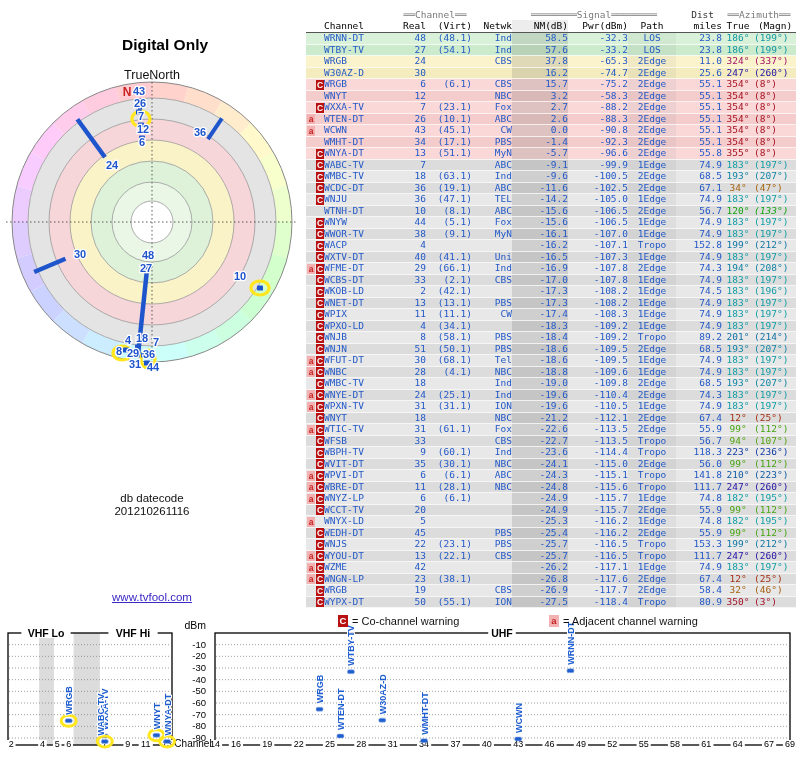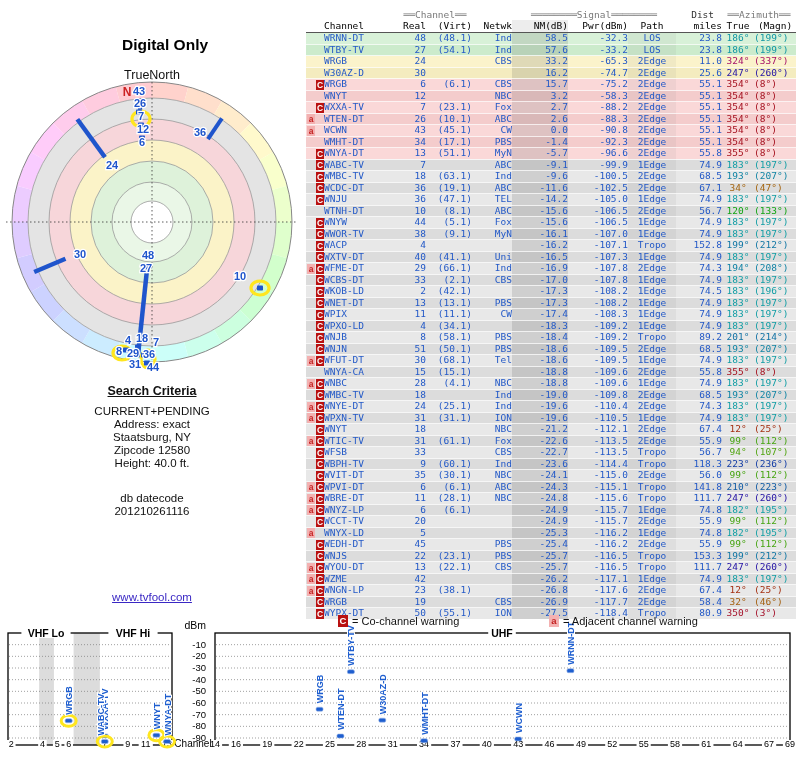--- a/index.html
+++ b/index.html
@@ -130,28 +130,20 @@
         <text x="119" y="291" text-anchor="middle" font-size="11" font-weight="bold" fill="#1f55cc" stroke="#fff" stroke-width="2.5" paint-order="stroke" font-family="&quot;Liberation Sans&quot;,sans-serif">8</text>
         <text x="133" y="293" text-anchor="middle" font-size="11" font-weight="bold" fill="#1f55cc" stroke="#fff" stroke-width="2.5" paint-order="stroke" font-family="&quot;Liberation Sans&quot;,sans-serif">29</text>
         <text x="135" y="304" text-anchor="middle" font-size="11" font-weight="bold" fill="#1f55cc" stroke="#fff" stroke-width="2.5" paint-order="stroke" font-family="&quot;Liberation Sans&quot;,sans-serif">31</text>
         <text x="149" y="294" text-anchor="middle" font-size="11" font-weight="bold" fill="#1f55cc" stroke="#fff" stroke-width="2.5" paint-order="stroke" font-family="&quot;Liberation Sans&quot;,sans-serif">36</text>
         <text x="153" y="307" text-anchor="middle" font-size="11" font-weight="bold" fill="#1f55cc" stroke="#fff" stroke-width="2.5" paint-order="stroke" font-family="&quot;Liberation Sans&quot;,sans-serif">44</text>
       </g>
       <text x="152" y="15" text-anchor="middle" font-size="12.5" fill="#111" font-family="&quot;Liberation Sans&quot;,sans-serif">TrueNorth</text>
       <text x="127" y="32" text-anchor="middle" font-size="12" font-weight="bold" fill="#cc2222" font-family="&quot;Liberation Sans&quot;,sans-serif">N</text>
     </svg>
 
-  <div class="abs search-block">
-    <div class="search-title">Search Criteria</div>
-    <div class="search-line">CURRENT+PENDING</div>
-    <div class="search-line">Address: exact</div>
-    <div class="search-line">Staatsburg, NY</div>
-    <div class="search-line">Zipcode 12580</div>
-    <div class="search-line">Height: 40.0 ft.</div>
-  </div>
 
   <div class="abs datecode-block">
     <div>db datecode</div>
     <div>201210261116</div>
   </div>
 
   <div class="abs link-block">
     <a>www.tvfool.com</a>
   </div>
 
@@ -219,21 +211,21 @@
             <td class="r">23.8</td>
             <td class="truecol" style="color: rgb(18, 151, 165);">186°</td>
             <td class="magncol" style="color: rgb(18, 151, 165);">(199°)</td>
           </tr>
           <tr class="band-yellow">
             <td class="warn"><span class="wslot"></span><span class="wslot"></span></td>
             <td class="l">WRGB</td>
             <td class="r">24</td>
             <td class="r"></td>
             <td class="r">CBS</td>
-            <td class="r nmcol">33.2</td>
+            <td class="r nmcol">37.8</td>
             <td class="r">-65.3</td>
             <td class="c pathcol">2Edge</td>
             <td class="r">11.0</td>
             <td class="truecol" style="color: rgb(165, 18, 106);">324°</td>
             <td class="magncol" style="color: rgb(165, 18, 106);">(337°)</td>
           </tr>
           <tr class="band-yellow">
             <td class="warn"><span class="wslot"></span><span class="wslot"></span></td>
             <td class="l">W30AZ-D</td>
             <td class="r">30</td>
@@ -393,21 +385,21 @@
             <td class="warn"><span class="wslot"></span><span class="wslot"></span></td>
             <td class="l">WTNH-DT</td>
             <td class="r">10</td>
             <td class="r">(8.1)</td>
             <td class="r">ABC</td>
             <td class="r nmcol">-15.6</td>
             <td class="r">-106.5</td>
             <td class="c pathcol">2Edge</td>
             <td class="r">56.7</td>
             <td class="truecol" style="color: rgb(18, 165, 18);">120°</td>
-            <td class="magncol" style="color: rgb(18, 165, 18);">(133°)</td>
+            <td class="magncol" style="color: rgb(18, 165, 18); font-style: italic;">(133°)</td>
           </tr>
           <tr class="band-gray">
             <td class="warn"><span class="wslot"></span><span class="wc">C</span></td>
             <td class="l">WNYW</td>
             <td class="r">44</td>
             <td class="r">(5.1)</td>
             <td class="r">Fox</td>
             <td class="r nmcol">-15.6</td>
             <td class="r">-106.5</td>
             <td class="c pathcol">1Edge</td>
@@ -563,33 +555,20 @@
             <td class="l">WFUT-DT</td>
             <td class="r">30</td>
             <td class="r">(68.1)</td>
             <td class="r">Tel</td>
             <td class="r nmcol">-18.6</td>
             <td class="r">-109.5</td>
             <td class="c pathcol">1Edge</td>
             <td class="r">74.9</td>
             <td class="truecol" style="color: rgb(18, 158, 165);">183°</td>
             <td class="magncol" style="color: rgb(18, 158, 165);">(197°)</td>
-          </tr>
-          <tr class="band-gray">
-            <td class="warn"><span class="wslot"></span><span class="wslot"></span></td>
-            <td class="l">WNYA-CA</td>
-            <td class="r">15</td>
-            <td class="r">(15.1)</td>
-            <td class="r"></td>
-            <td class="r nmcol">-18.8</td>
-            <td class="r">-109.6</td>
-            <td class="c pathcol">2Edge</td>
-            <td class="r">55.8</td>
-            <td class="truecol" style="color: rgb(165, 18, 31);">355°</td>
-            <td class="magncol" style="color: rgb(165, 18, 31);">(8°)</td>
           </tr>
           <tr class="band-gray">
             <td class="warn"><span class="wa">a</span><span class="wc">C</span></td>
             <td class="l">WNBC</td>
             <td class="r">28</td>
             <td class="r">(4.1)</td>
             <td class="r">NBC</td>
             <td class="r nmcol">-18.8</td>
             <td class="r">-109.6</td>
             <td class="c pathcol">1Edge</td>

